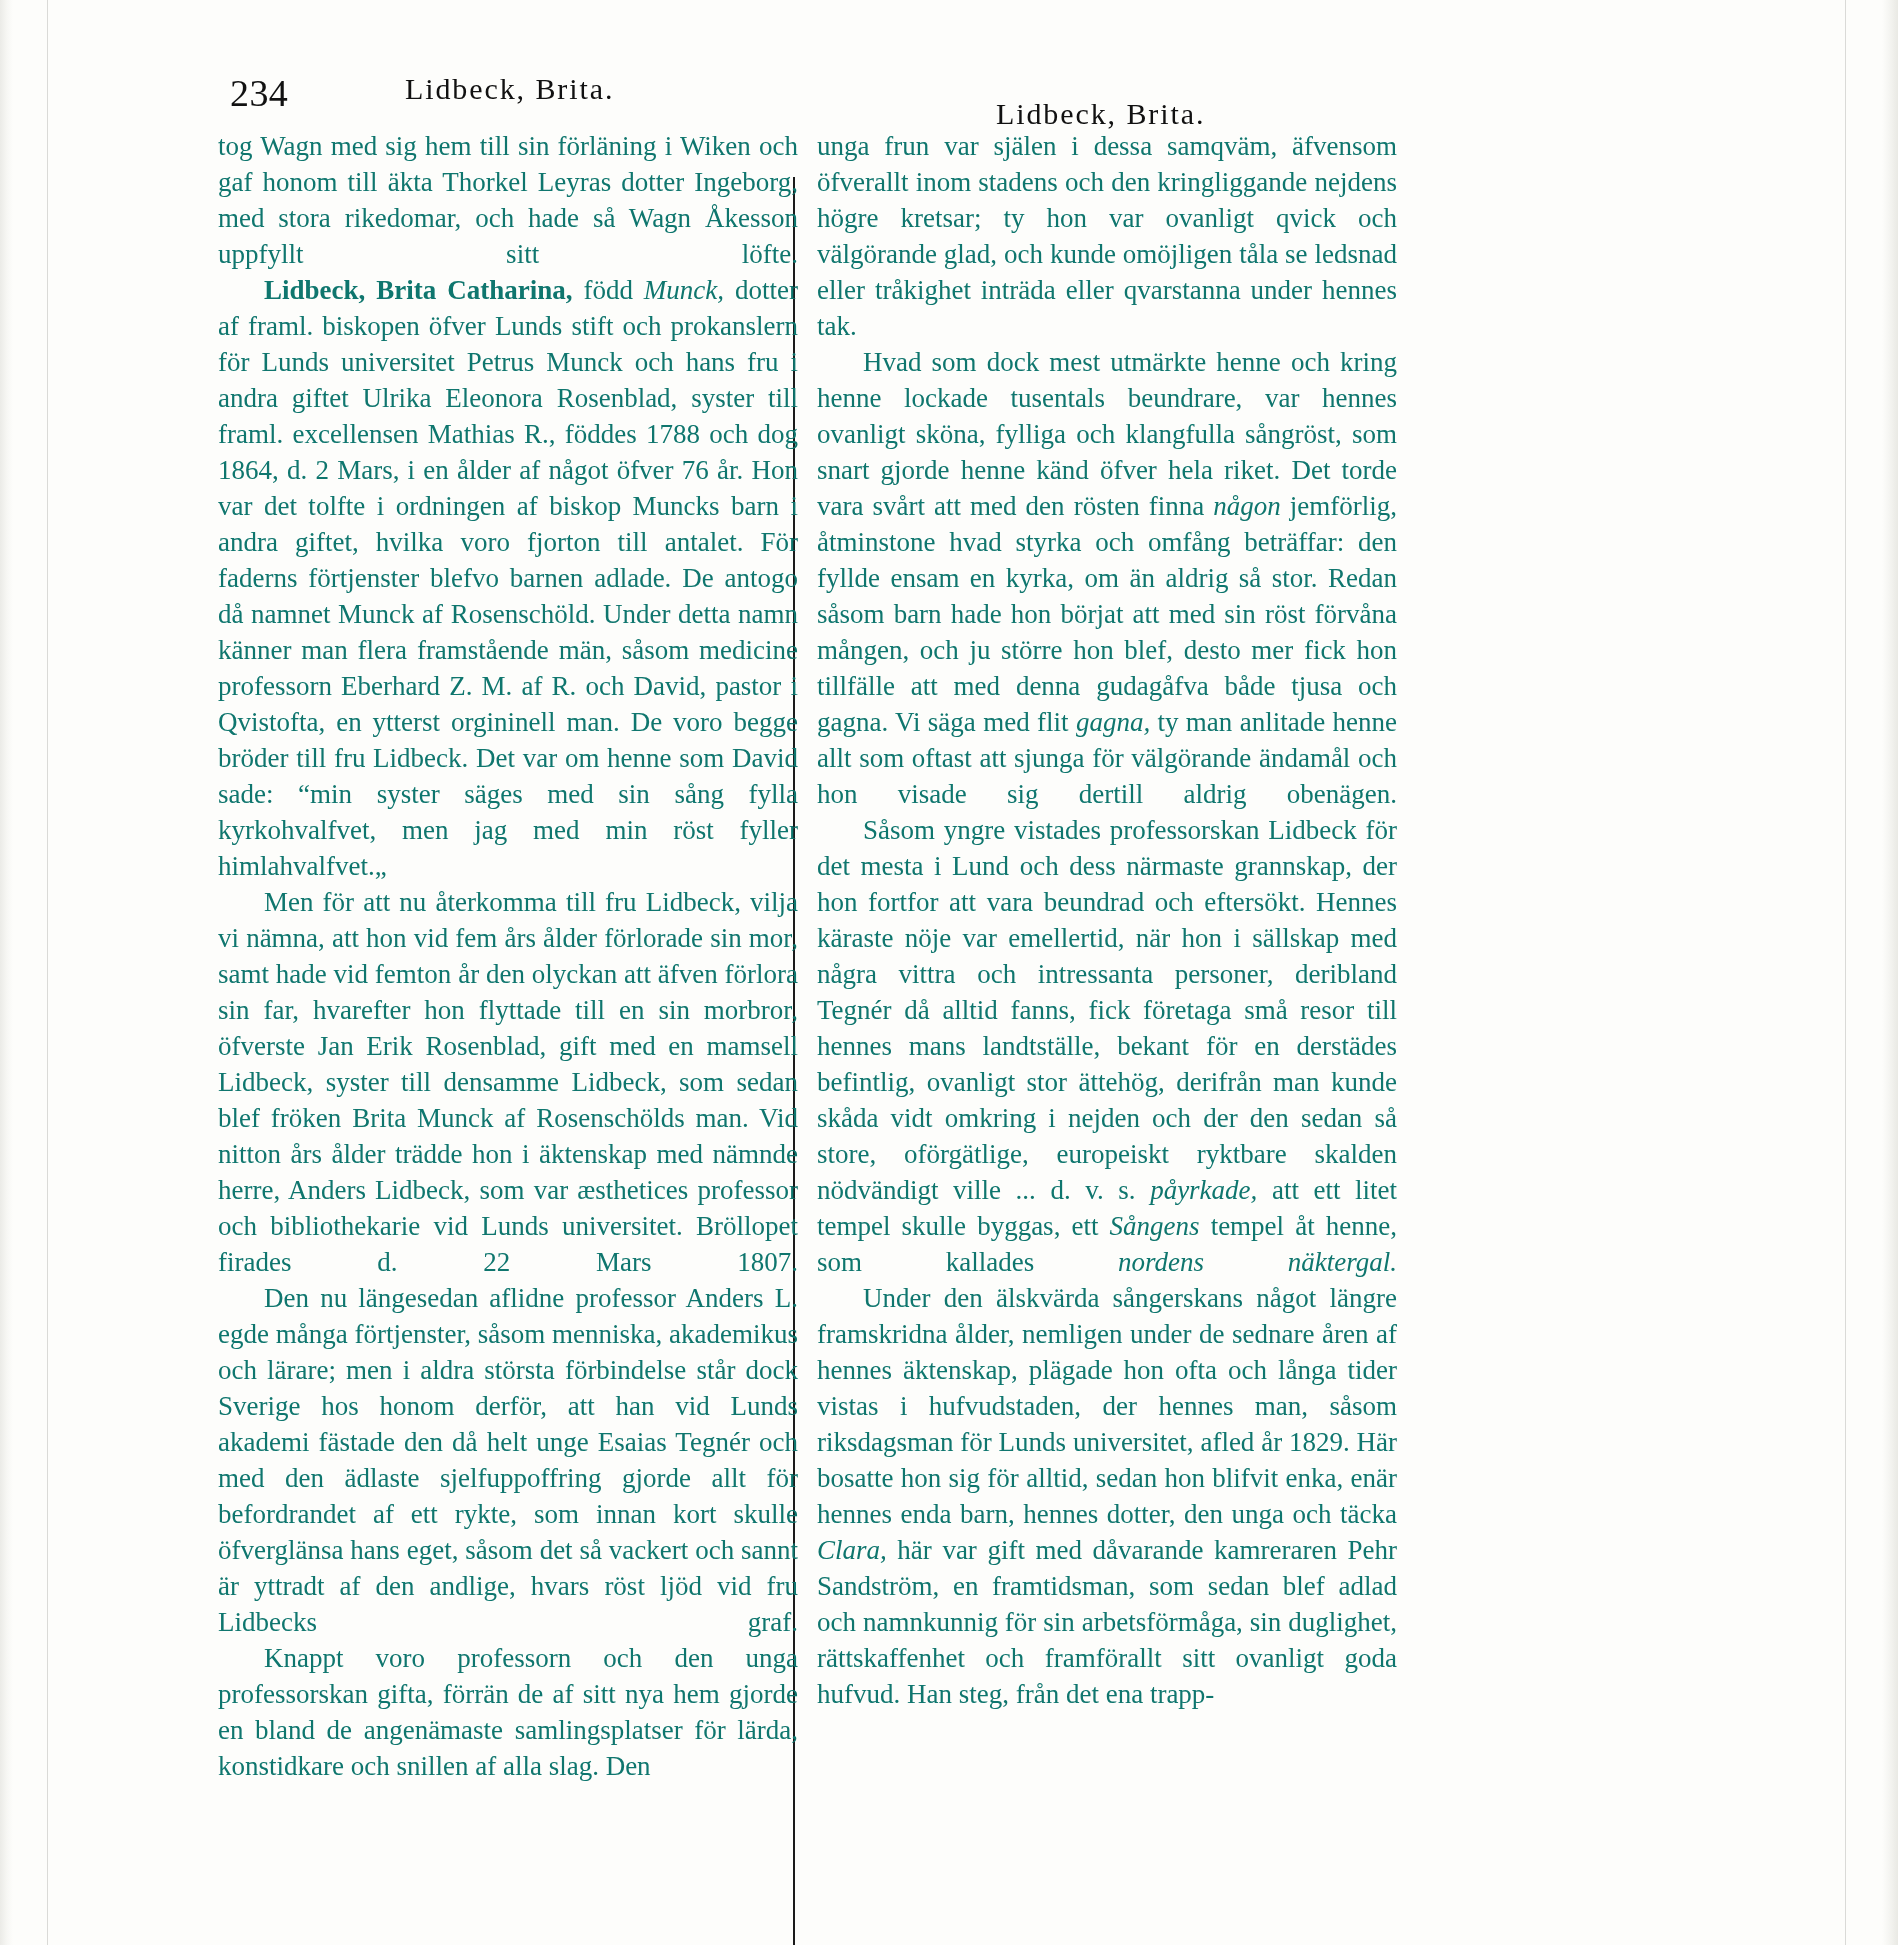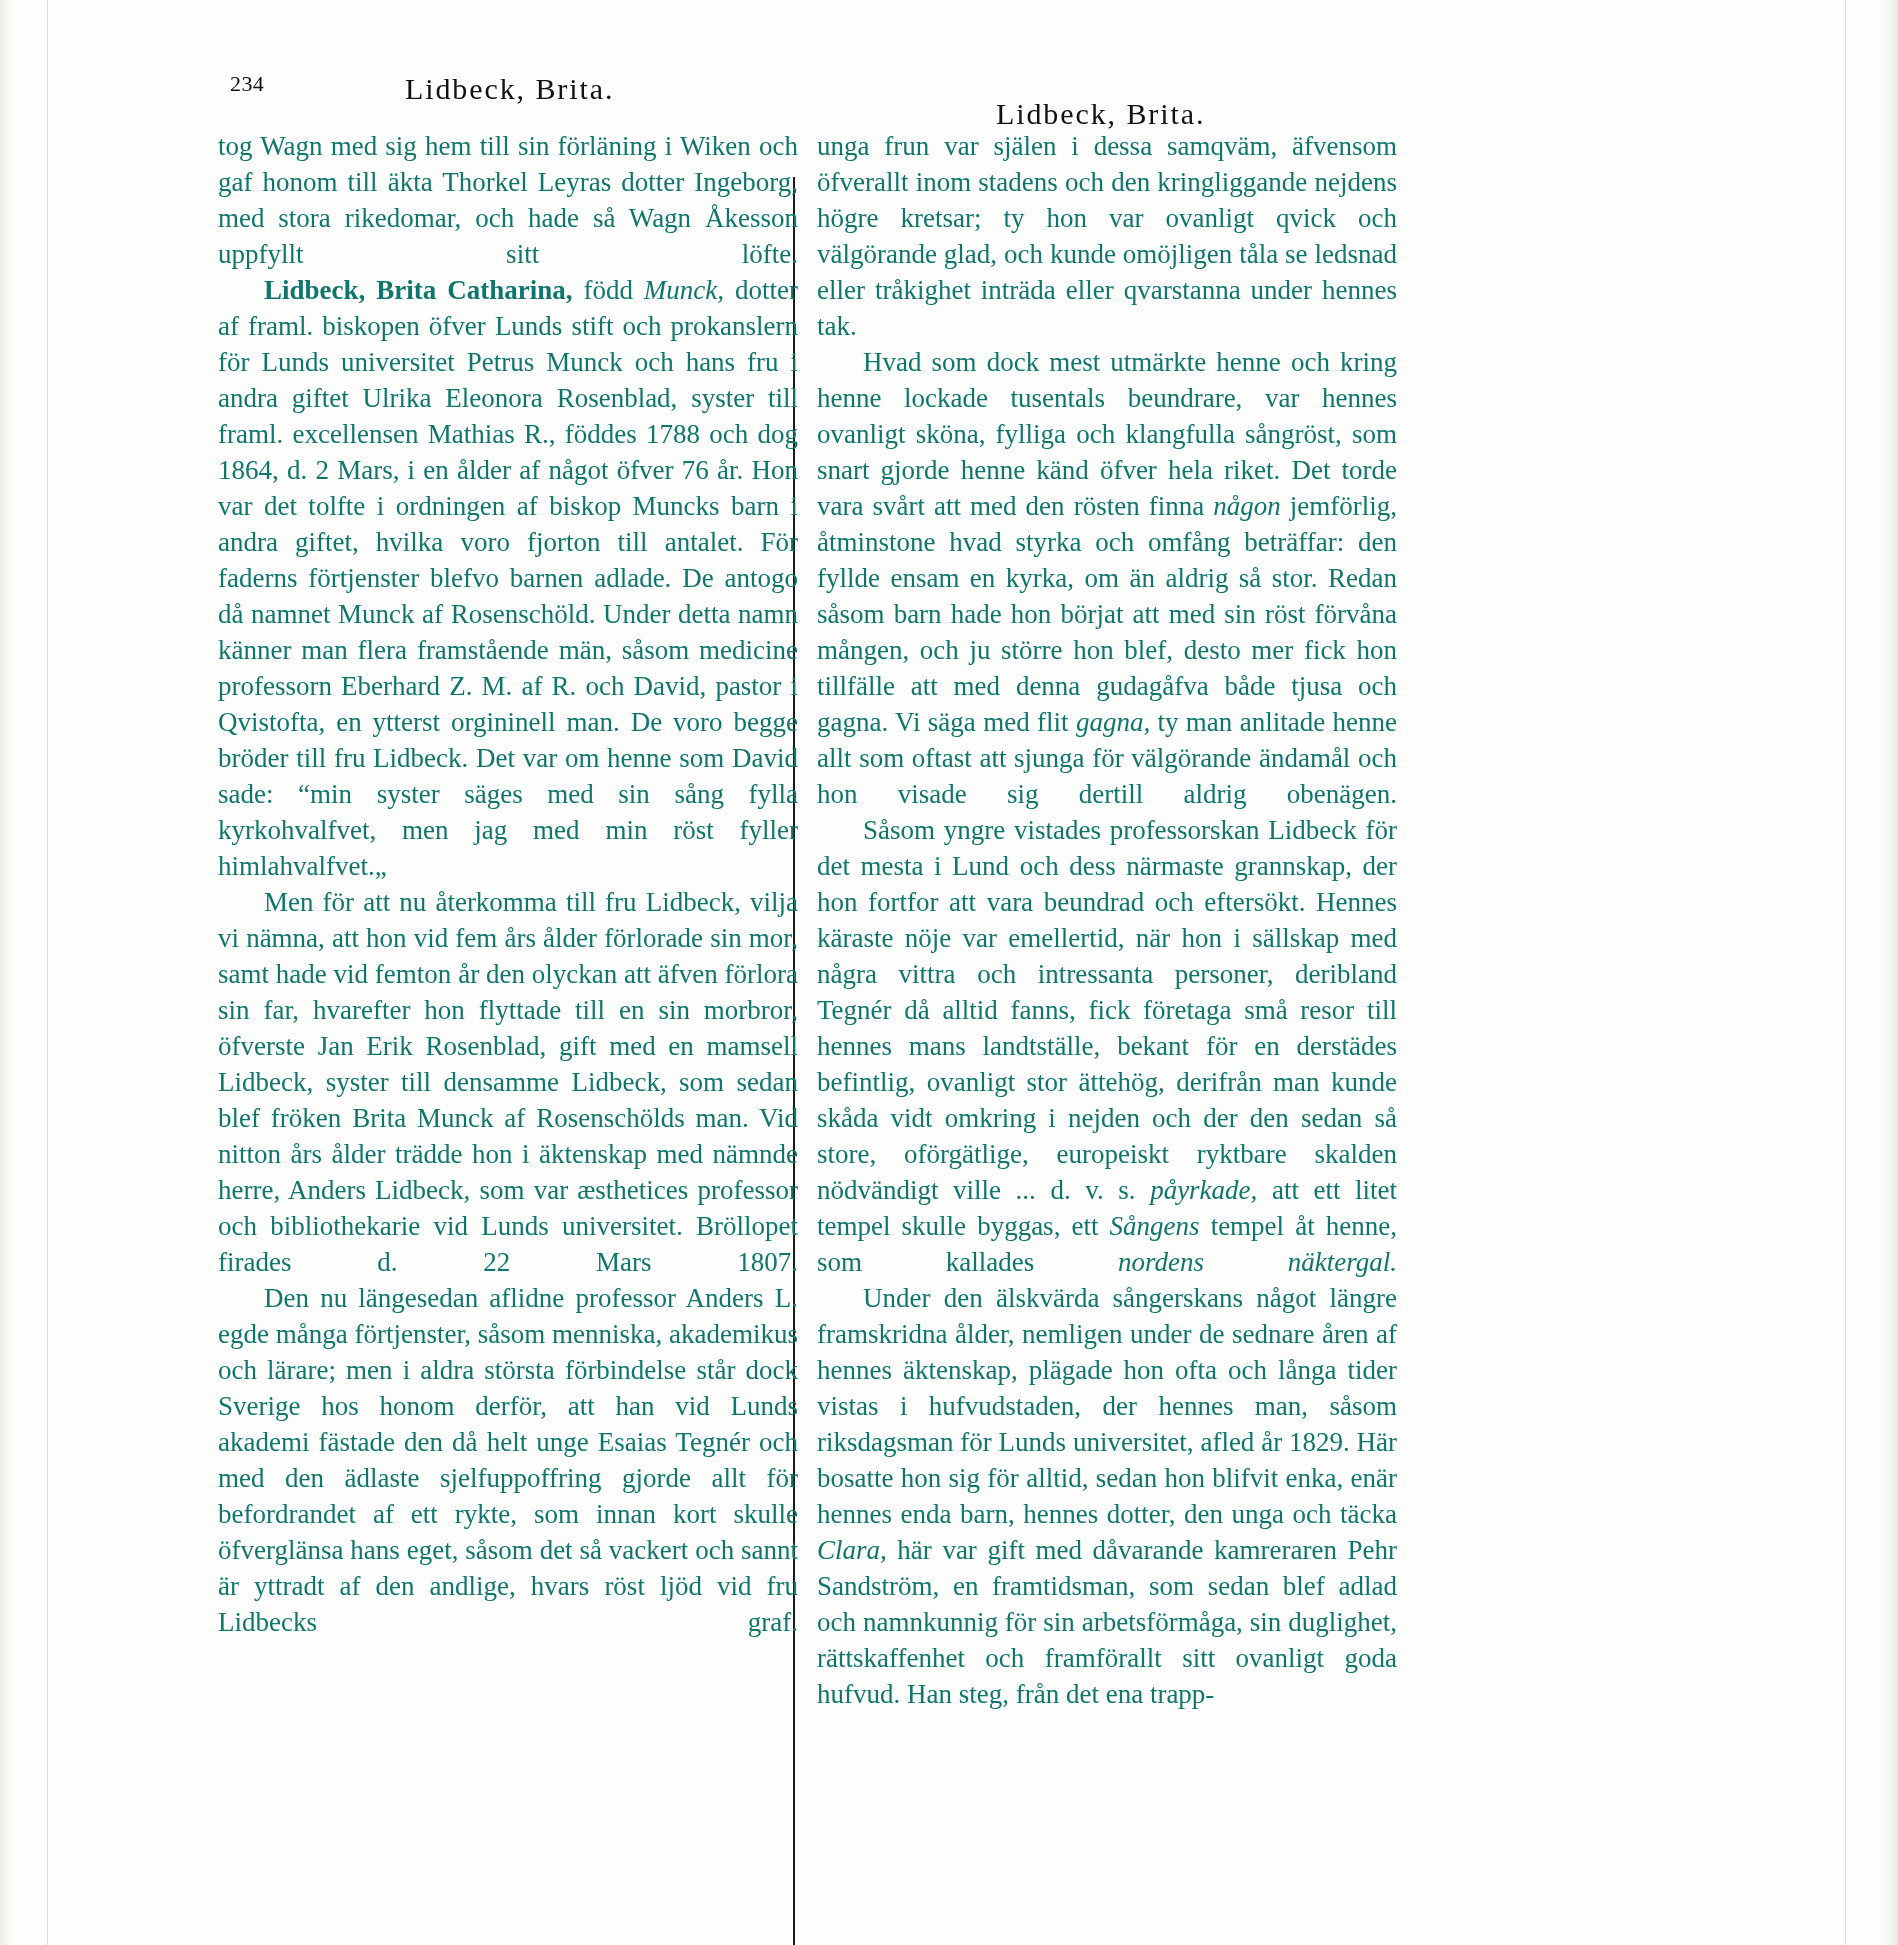--- a/index.html
+++ b/index.html
@@ -44,21 +44,21 @@
   .runhead {
     position: absolute;
     font-size: 30px;
     letter-spacing: 0.8px;
     color: #111;
     white-space: nowrap;
   }
   #page-number {
     left: 230px;
     top: 71px;
-    font-size: 22px;
+    font-size: 38px;
     letter-spacing: 0.4px;
   }
   #head-left {
     left: 405px;
     top: 72px;
     letter-spacing: 1.9px;
   }
   #head-right {
     left: 996px;
     top: 97px;
@@ -120,20 +120,21 @@
 
   <div class="runhead" id="head-right">Lidbeck, Brita.</div>
 
   <div class="column-rule"></div>
 
   <div class="col" id="col-left">
       <p class="full"><span>tog Wagn med sig hem till sin förläning i Wiken och gaf honom till äkta Thorkel Leyras dotter Ingeborg, med stora rikedomar, och hade så Wagn Åkesson uppfyllt sitt löfte.</span></p>
       <p class="ind full"><span class="b">Lidbeck, Brita Catharina,</span><span> född </span><span class="i">Munck,</span><span> dotter af framl. biskopen öfver Lunds stift och prokanslern för Lunds universitet Petrus Munck och hans fru i andra giftet Ulrika Eleonora Rosenblad, syster till framl. excellensen Mathias R., föddes 1788 och dog 1864, d. 2 Mars, i en ålder af något öfver 76 år. Hon var det tolfte i ordningen af biskop Muncks barn i andra giftet, hvilka voro fjorton till antalet. För faderns förtjenster blefvo barnen adlade. De antogo då namnet Munck af Rosenschöld. Under detta namn känner man flera framstående män, såsom medicine professorn Eberhard Z. M. af R. och David, pastor i Qvistofta, en ytterst orgininell man. De voro begge bröder till fru Lidbeck. Det var om henne som David sade: “min syster säges med sin sång fylla kyrkohvalfvet, men jag med min röst fyller himlahvalfvet.„</span></p>
       <p class="ind full"><span>Men för att nu återkomma till fru Lidbeck, vilja vi nämna, att hon vid fem års ålder förlorade sin mor, samt hade vid femton år den olyckan att äfven förlora sin far, hvarefter hon flyttade till en sin morbror, öfverste Jan Erik Rosenblad, gift med en mamsell Lidbeck, syster till densamme Lidbeck, som sedan blef fröken Brita Munck af Rosenschölds man. Vid nitton års ålder trädde hon i äktenskap med nämnde herre, Anders Lidbeck, som var æsthetices professor och bibliothekarie vid Lunds universitet. Bröllopet firades d. 22 Mars 1807.</span></p>
       <p class="ind full"><span>Den nu längesedan aflidne professor Anders L. egde många förtjenster, såsom menniska, akademikus och lärare; men i aldra största förbindelse står dock Sverige hos honom derför, att han vid Lunds akademi fästade den då helt unge Esaias Tegnér och med den ädlaste sjelfuppoffring gjorde allt för befordrandet af ett rykte, som innan kort skulle öfverglänsa hans eget, såsom det så vackert och sannt är yttradt af den andlige, hvars röst ljöd vid fru Lidbecks graf.</span></p>
+      <p class="ind"><span>Knappt voro professorn och den unga professorskan gifta, förrän de af sitt nya hem gjorde en bland de angenämaste samlingsplatser för lärda, konstidkare och snillen af alla slag. Den</span></p>
     </div>
   <div class="col" id="col-right">
       <p class="full"><span>unga frun var själen i dessa samqväm, äfvensom öfverallt inom stadens och den kringliggande nejdens högre kretsar; ty hon var ovanligt qvick och välgörande glad, och kunde omöjligen tåla se ledsnad eller tråkighet inträda eller qvarstanna under hennes tak.</span></p>
       <p class="ind full"><span>Hvad som dock mest utmärkte henne och kring henne lockade tusentals beundrare, var hennes ovanligt sköna, fylliga och klangfulla sångröst, som snart gjorde henne känd öfver hela riket. Det torde vara svårt att med den rösten finna </span><span class="i">någon</span><span> jemförlig, åtminstone hvad styrka och omfång beträffar: den fyllde ensam en kyrka, om än aldrig så stor. Redan såsom barn hade hon börjat att med sin röst förvåna mången, och ju större hon blef, desto mer fick hon tillfälle att med denna gudagåfva både tjusa och gagna. Vi säga med flit </span><span class="i">gagna,</span><span> ty man anlitade henne allt som oftast att sjunga för välgörande ändamål och hon visade sig dertill aldrig obenägen.</span></p>
       <p class="ind full"><span>Såsom yngre vistades professorskan Lidbeck för det mesta i Lund och dess närmaste grannskap, der hon fortfor att vara beundrad och eftersökt. Hennes käraste nöje var emellertid, när hon i sällskap med några vittra och intressanta personer, deribland Tegnér då alltid fanns, fick företaga små resor till hennes mans landtställe, bekant för en derstädes befintlig, ovanligt stor ättehög, derifrån man kunde skåda vidt omkring i nejden och der den sedan så store, oförgätlige, europeiskt ryktbare skalden nödvändigt ville ... d. v. s. </span><span class="i">påyrkade,</span><span> att ett litet tempel skulle byggas, ett </span><span class="i">Sångens</span><span> tempel åt henne, som kallades </span><span class="i">nordens näktergal.</span></p>
       <p class="ind"><span>Under den älskvärda sångerskans något längre framskridna ålder, nemligen under de sednare åren af hennes äktenskap, plägade hon ofta och långa tider vistas i hufvudstaden, der hennes man, såsom riksdagsman för Lunds universitet, afled år 1829. Här bosatte hon sig för alltid, sedan hon blifvit enka, enär hennes enda barn, hennes dotter, den unga och täcka </span><span class="i">Clara,</span><span> här var gift med dåvarande kamreraren Pehr Sandström, en framtidsman, som sedan blef adlad och namnkunnig för sin arbetsförmåga, sin duglighet, rättskaffenhet och framförallt sitt ovanligt goda hufvud. Han steg, från det ena trapp-</span></p>
     </div>
 
 </div>
 

